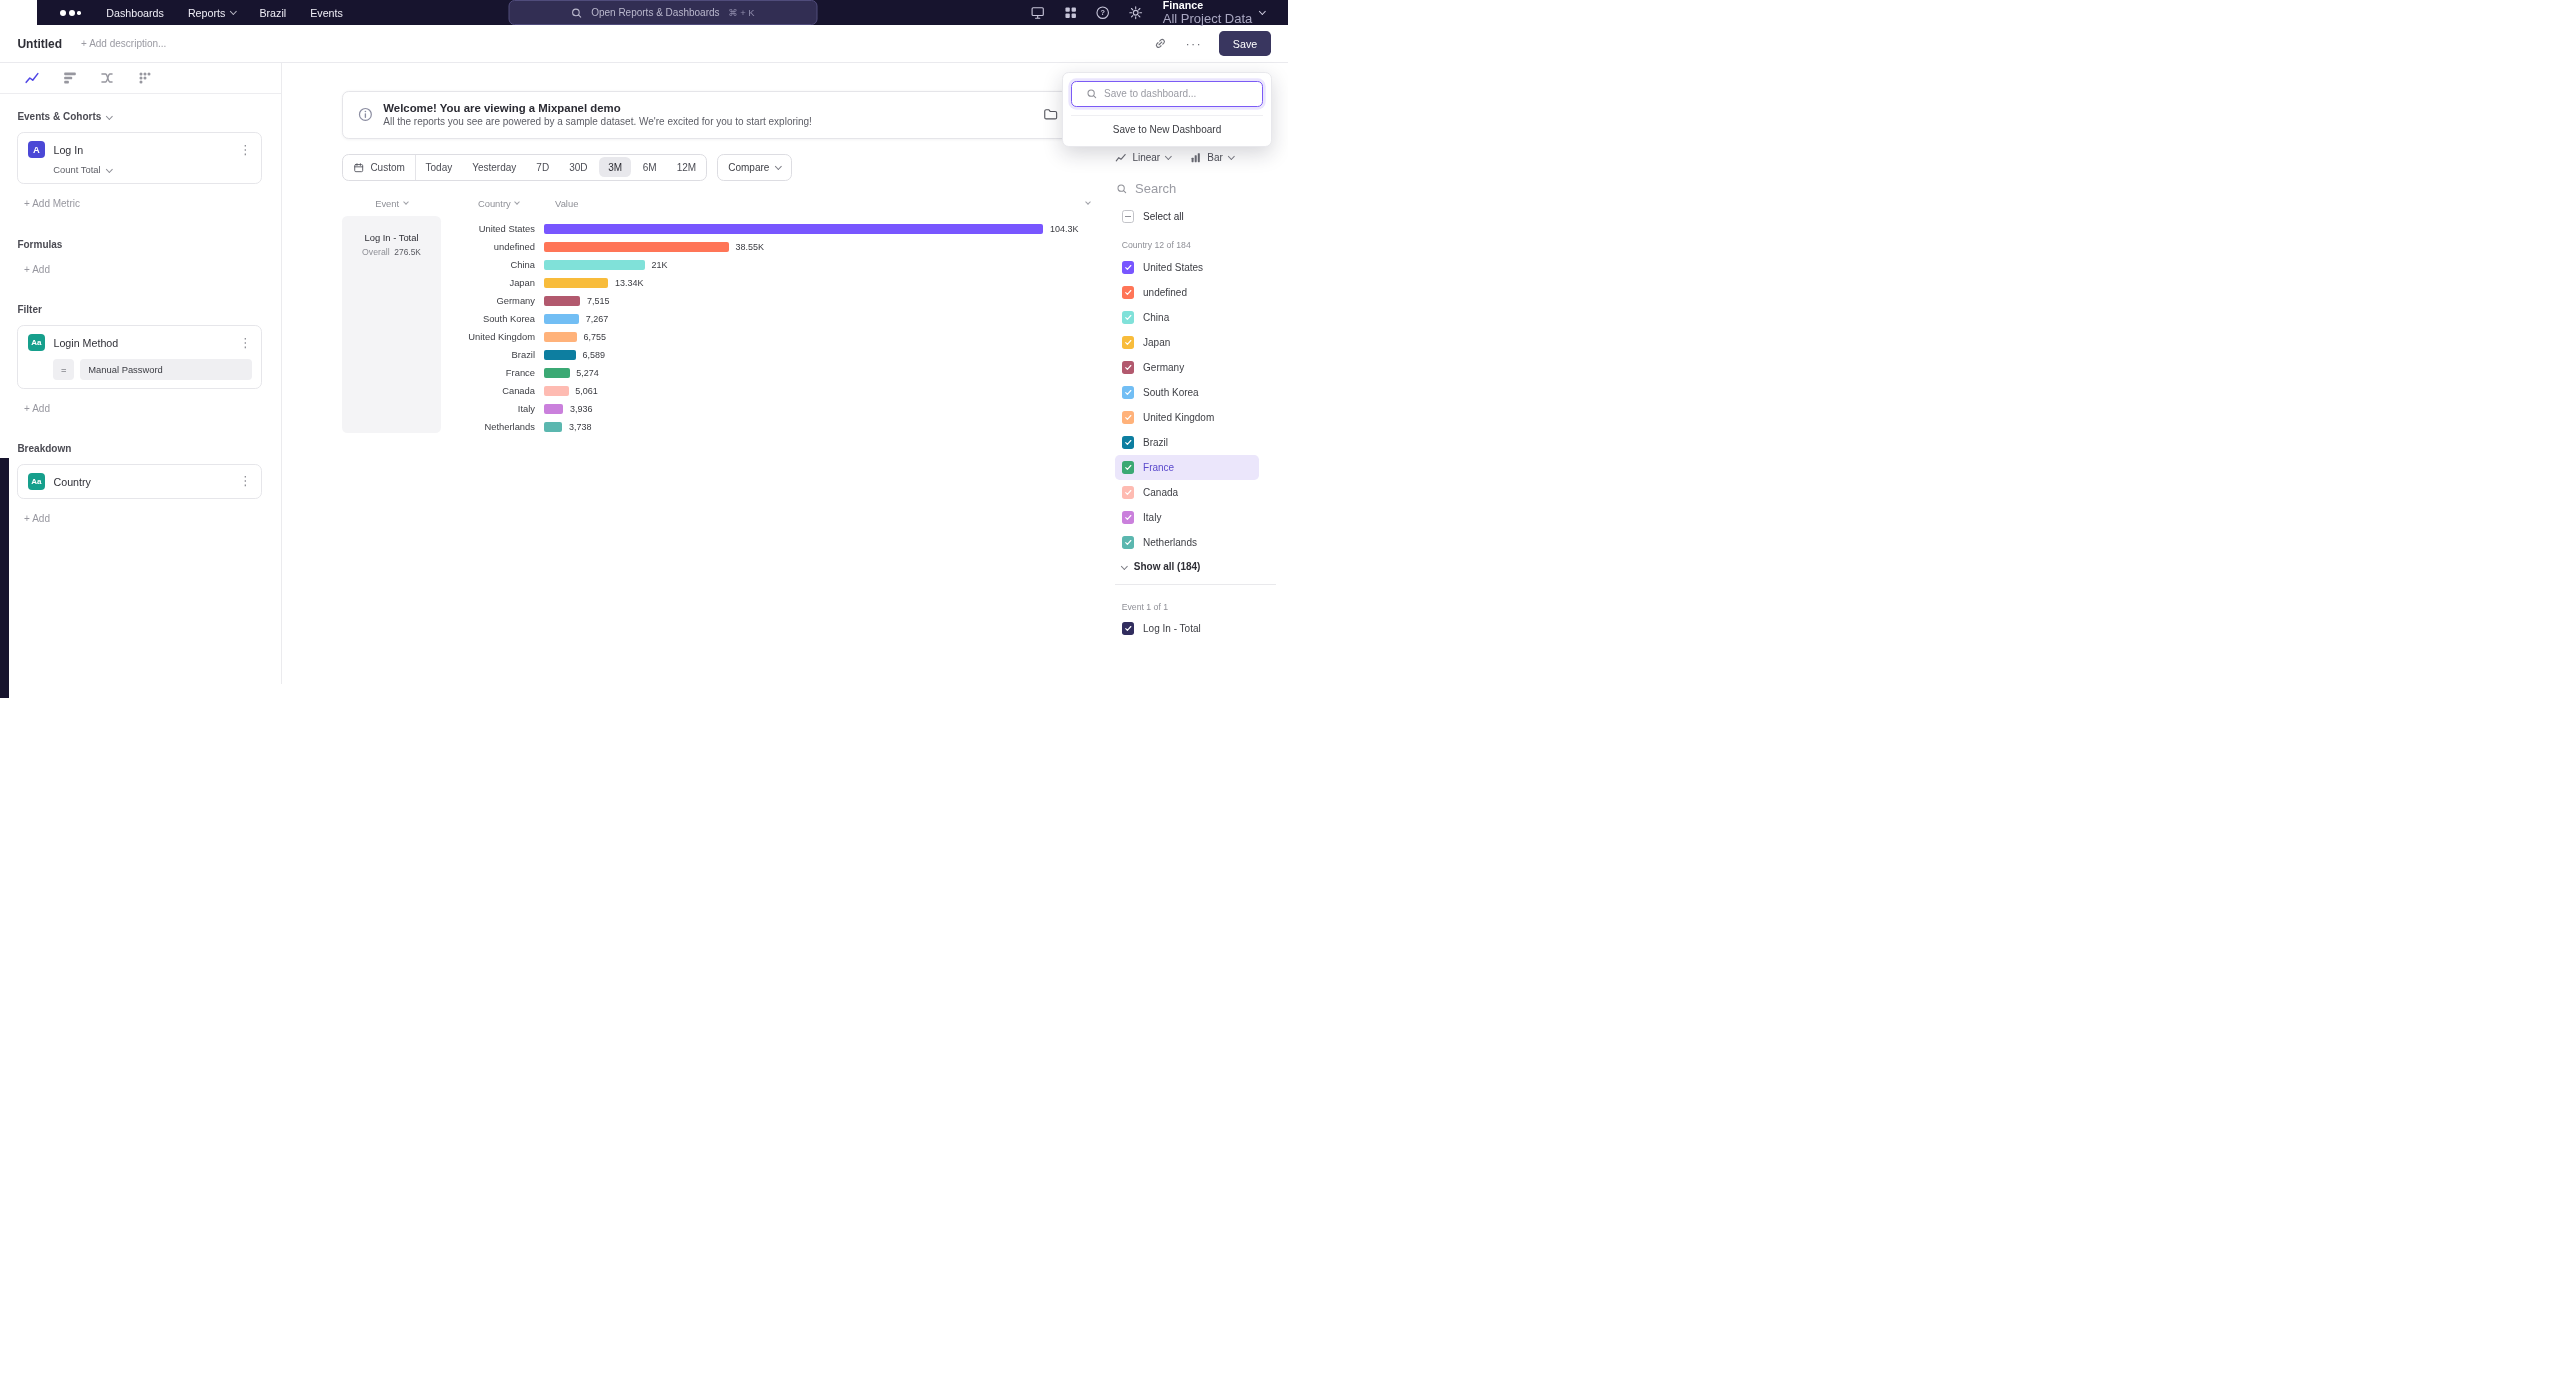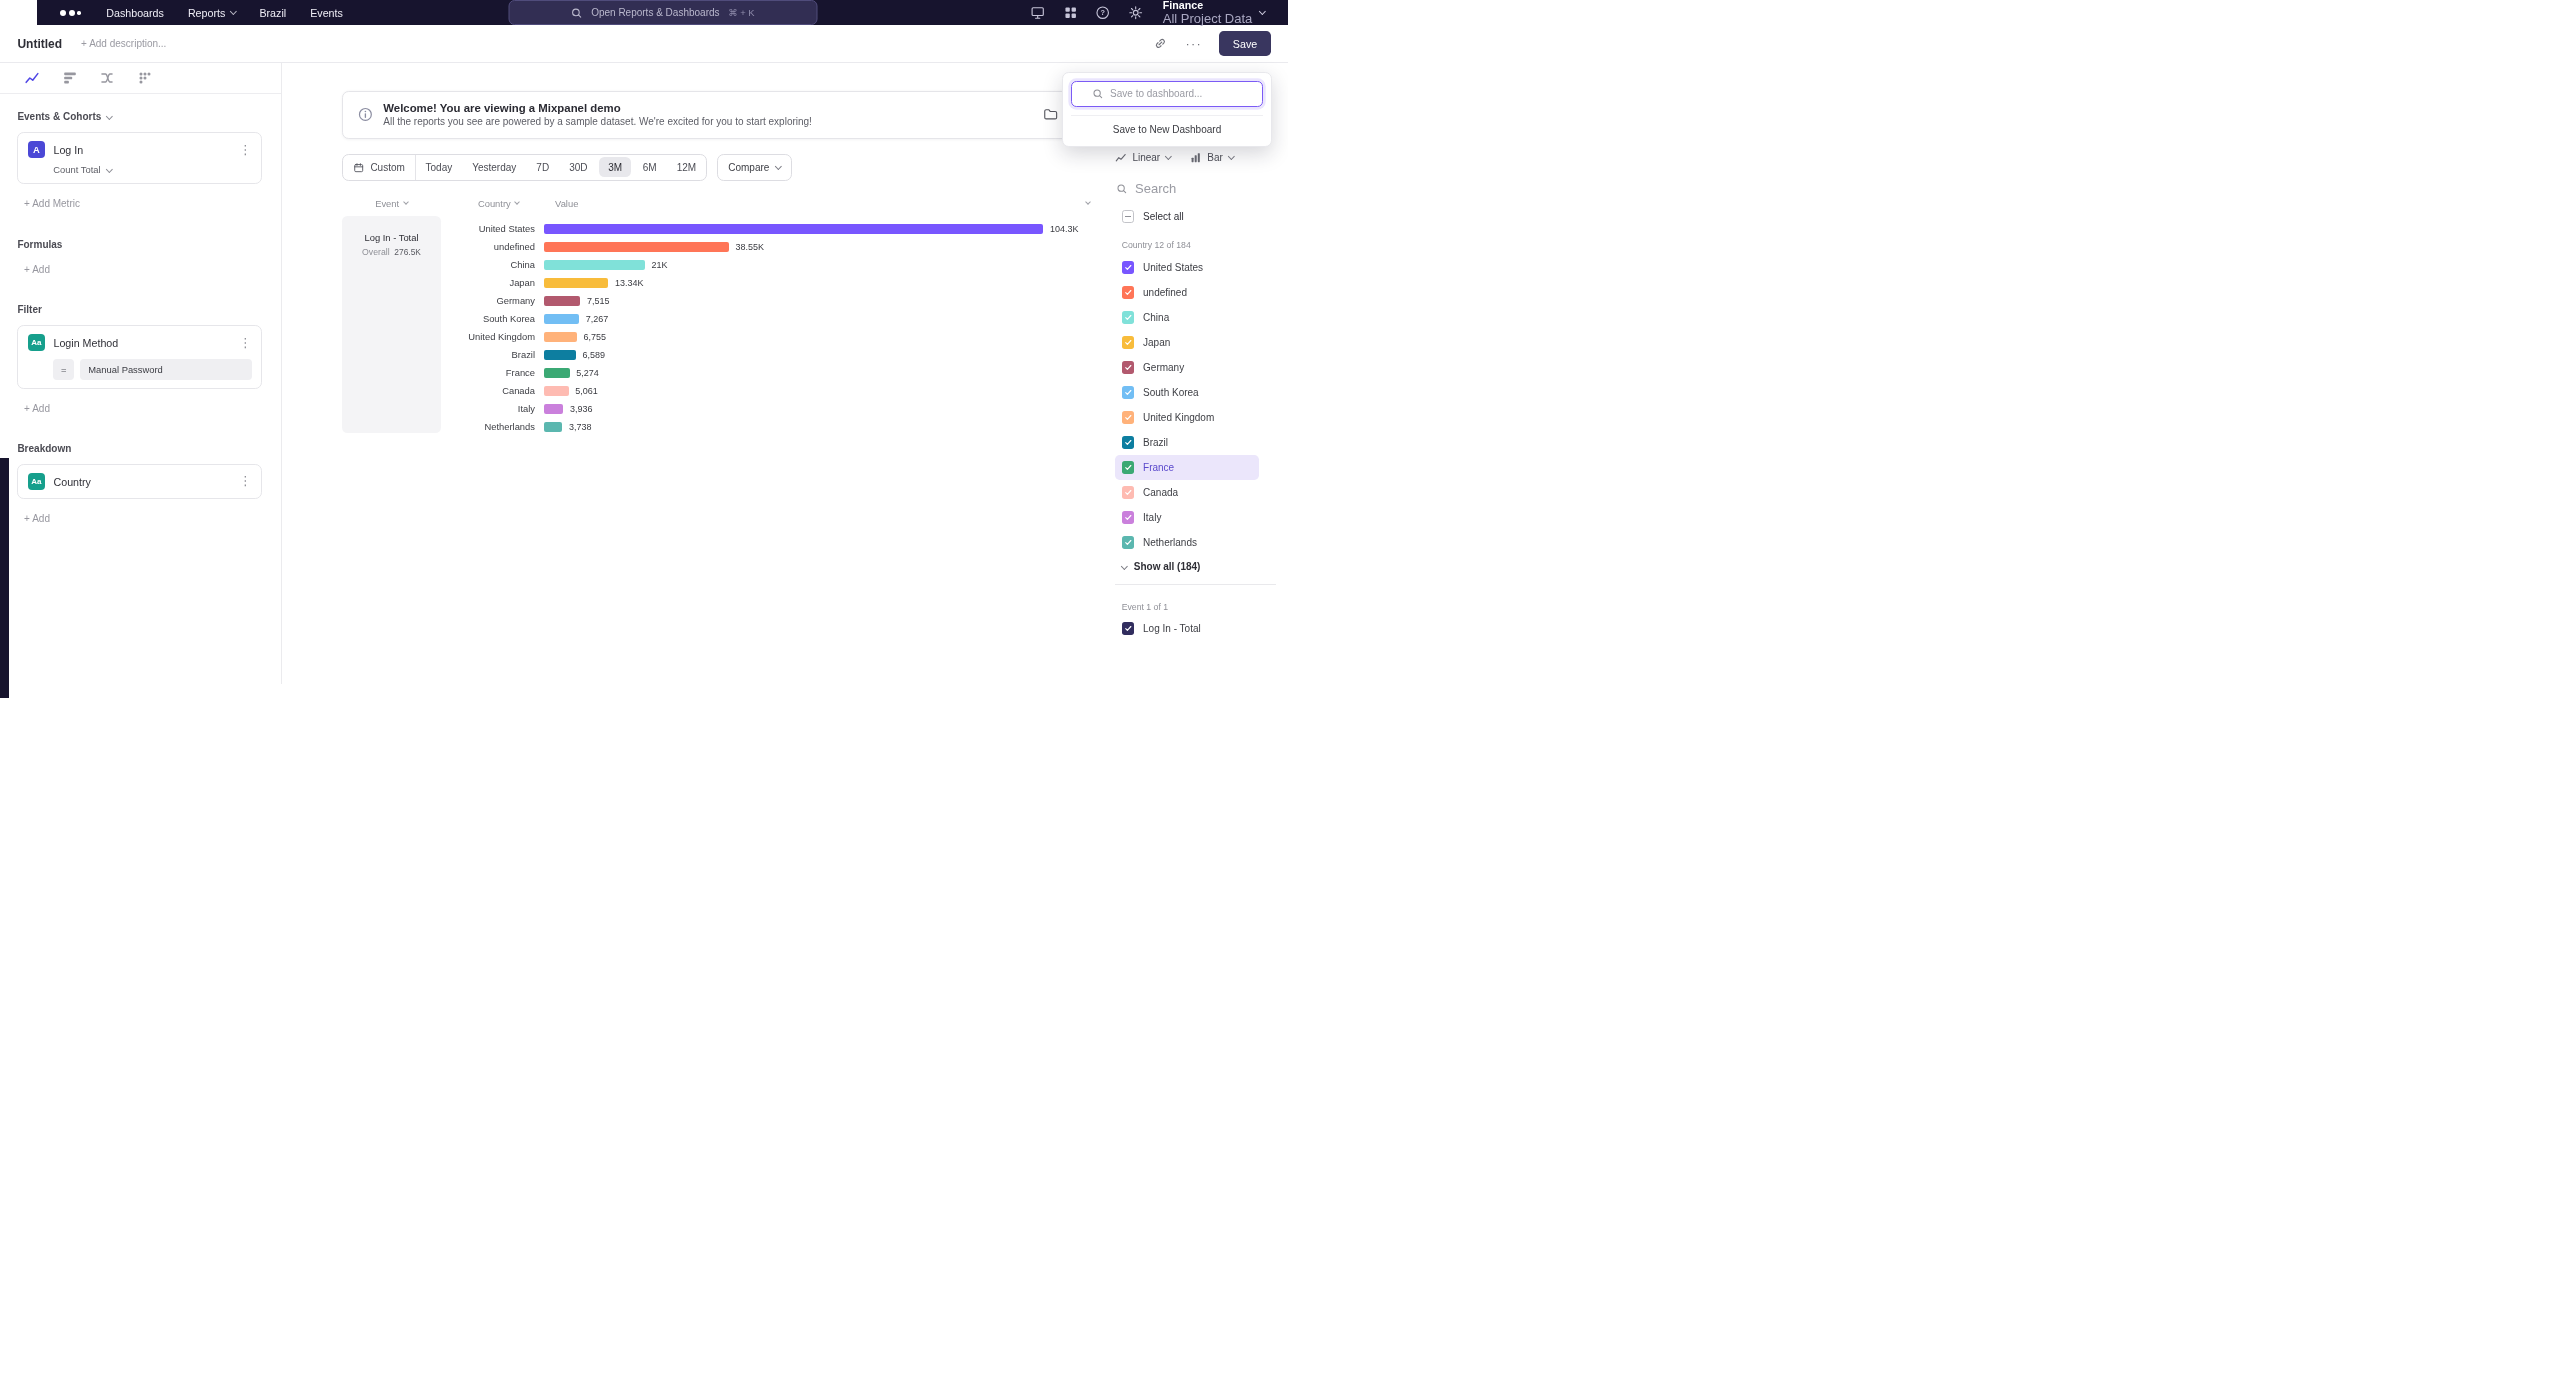--- a/index.html
+++ b/index.html
@@ -119,21 +119,21 @@
   .cb { width:12.7px; height:12.7px; border-radius:2.7px; display:flex; align-items:center; justify-content:center; flex-shrink:0; cursor:pointer; }
   .cb svg { width:8.7px; height:8.7px; }
   .cb.indet { background:#fff; border:1px solid #c3c4c9; }
   .cb.indet i { width:6px; height:1.3px; background:#8f9097; display:block; }
   .rp-showall { margin-top:6.7px; display:flex; align-items:center; gap:7.4px; font-size:10px; font-weight:600; color:#2f2f36; padding-left:6.7px; cursor:pointer; }
   .rp-showall .chev { color:#7a7b83; margin-top:-0.7px; }
   .rp-div { height:0.7px; background:#e9e9ec; margin-top:11.4px; }
 
   
   .popover { position:absolute; left:1062px; top:72px; width:210px; background:#fff; border:0.7px solid #e8e8ec; border-radius:6.7px; box-shadow:0 6.7px 20px rgba(25,25,50,.18); padding:8px 8px 4px; z-index:100; }
-  .pop-input { height:25.5px; border:1.3px solid #7b5bf5; border-radius:5.4px; box-shadow:0 0 0 2.7px rgba(123,91,245,.16); display:flex; align-items:center; gap:6.7px; padding:0 20px; color:#9a9ba3; font-size:10px; background:#fff; cursor:text; }
+  .pop-input { height:25.5px; border:1.3px solid #7b5bf5; border-radius:5.4px; box-shadow:0 0 0 2.7px rgba(123,91,245,.16); display:flex; align-items:center; gap:6.7px; padding:0 14px; color:#9a9ba3; font-size:10px; background:#fff; cursor:text; }
   .pop-input .sicon { width:11.4px; height:11.4px; color:#8f9097; flex-shrink:0; }
   .pop-item { margin-top:8px; border-top:0.7px solid #efeff2; padding:8.7px 0 6.7px; text-align:center; font-size:10px; color:#3a3b41; cursor:pointer; }
 
   .dark-strip { position:absolute; left:0; top:458px; width:8.7px; height:241px; background:#17142e; z-index:60; }
 </style>
 </head>
 <body>
 
 <nav class="topnav">
   <div class="logo">

